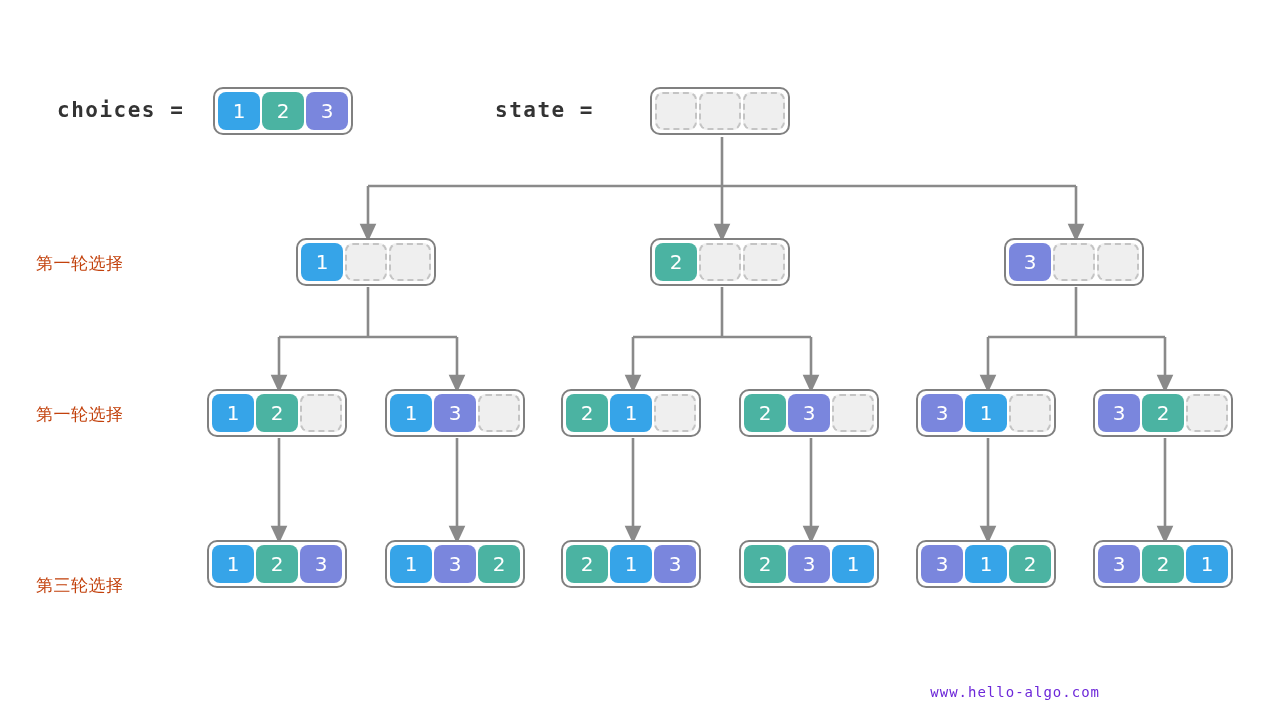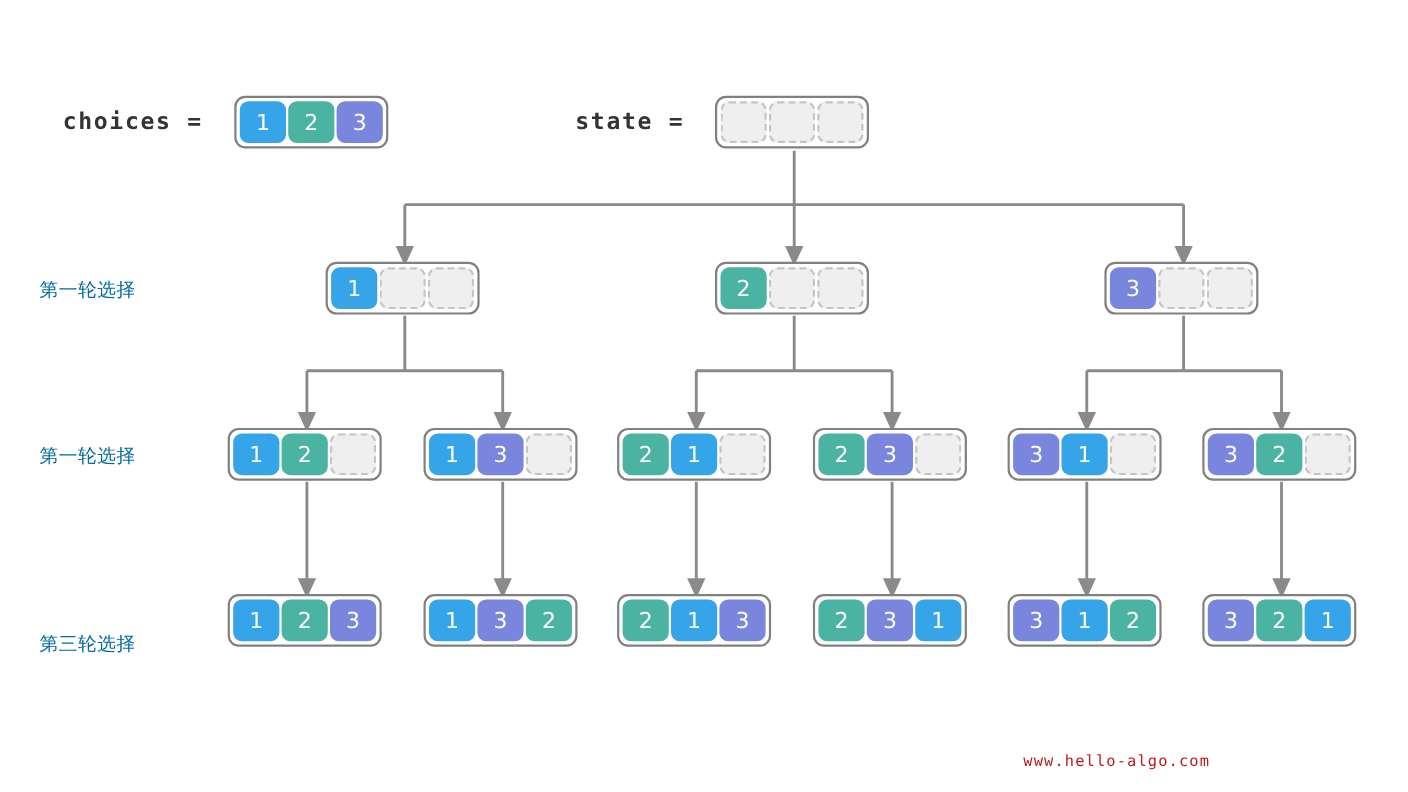--- a/index.html
+++ b/index.html
@@ -40,21 +40,21 @@
     color: #333333;
     letter-spacing: 1.5px;
     white-space: nowrap;
   }
 
   
   .row-label {
     position: absolute;
     font-family: "DejaVu Sans", sans-serif;
     font-size: 17px;
-    color: #0369a1;
+    color: #c2410c;
     white-space: nowrap;
     letter-spacing: 0.5px;
   }
 
   
   .array-node {
     position: absolute;
     display: flex;
     flex-direction: row;
     align-items: center;
@@ -90,21 +90,21 @@
   .cell.v2 { background: #4bb3a2; }
   .cell.v3 { background: #7a86dd; }
 
   
   #watermark {
     position: absolute;
     right: 24px;
     bottom: 20px;
     font-family: "DejaVu Sans Mono", monospace;
     font-size: 14px;
-    color: #b91c1c;
+    color: #6d28d9;
     letter-spacing: 1px;
     white-space: nowrap;
   }
 </style>
 </head>
 <body>
 
 <div id="canvas">
 
   <svg id="edges" viewBox="0 0 1280 720" width="1280" height="720">
@@ -148,21 +148,21 @@
   </svg>
 
   <div class="mono-label" style="left:57px; top:98px;">choices =</div>
 
   <div class="array-node" id="node-choices" style="left:213px; top:87px;">
       <div class="cell v1">1</div>
       <div class="cell v2">2</div>
       <div class="cell v3">3</div>
     </div>
 
-  <div class="mono-label" style="left:523px; top:98px;">state =</div>
+  <div class="mono-label" style="left:495px; top:98px;">state =</div>
 
   <div class="array-node" id="node-state" style="left:650px; top:87px;">
       <div class="cell empty"></div>
       <div class="cell empty"></div>
       <div class="cell empty"></div>
     </div>
 
   <div class="row-label" style="left:36px; top:252px;">第一轮选择</div>
   <div class="row-label" style="left:36px; top:403px;">第一轮选择</div>
   <div class="row-label" style="left:36px; top:554px;margin-top:20px;">第三轮选择</div>

